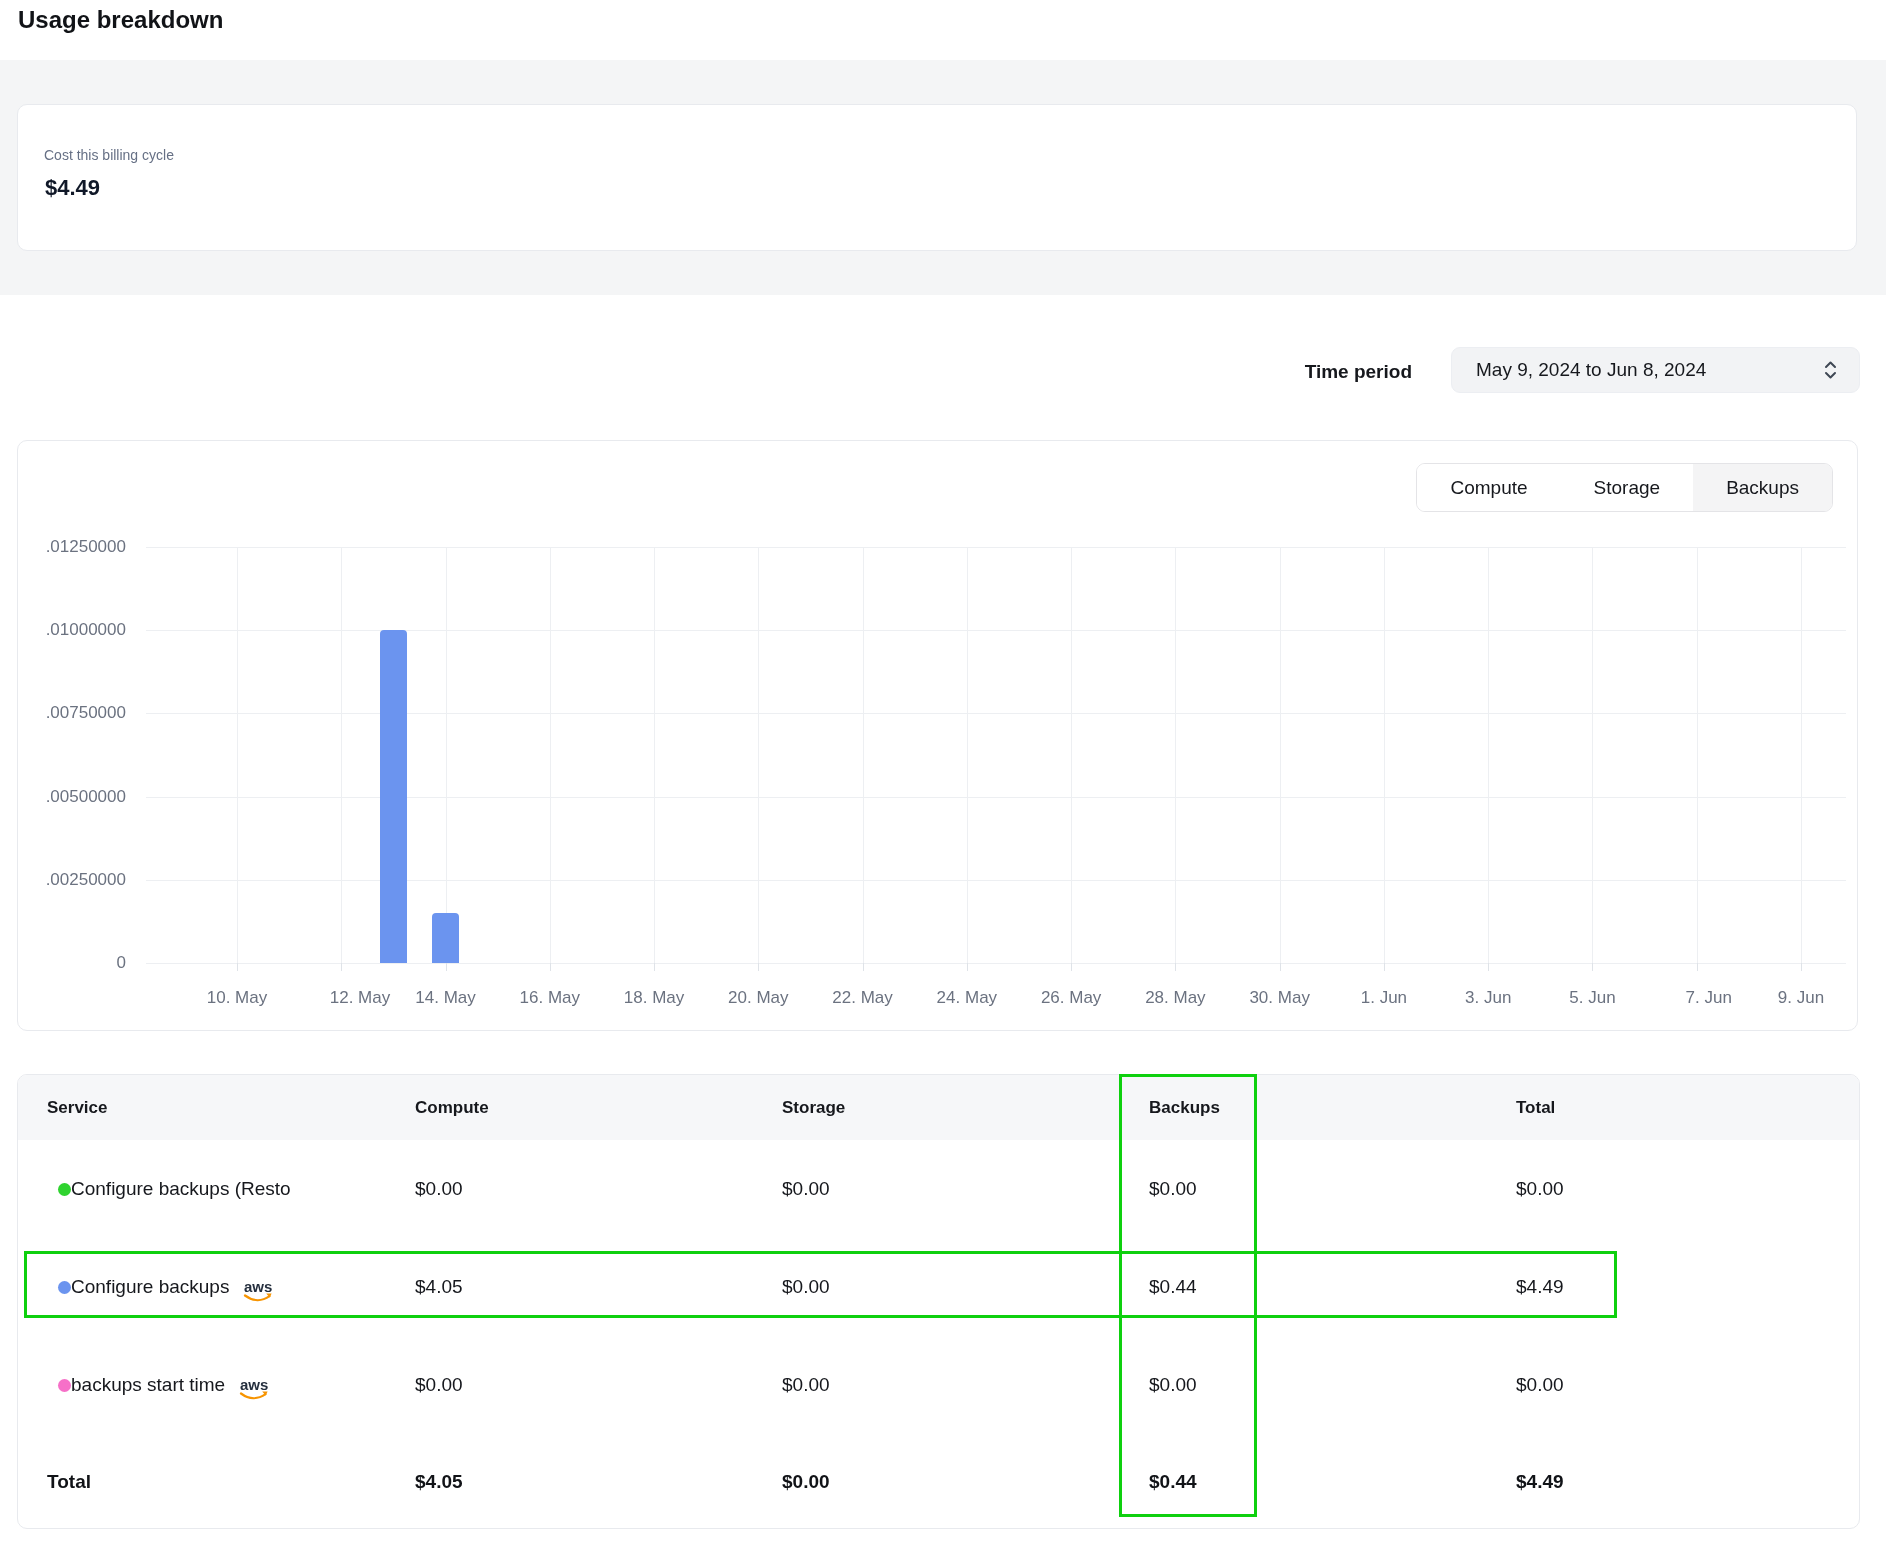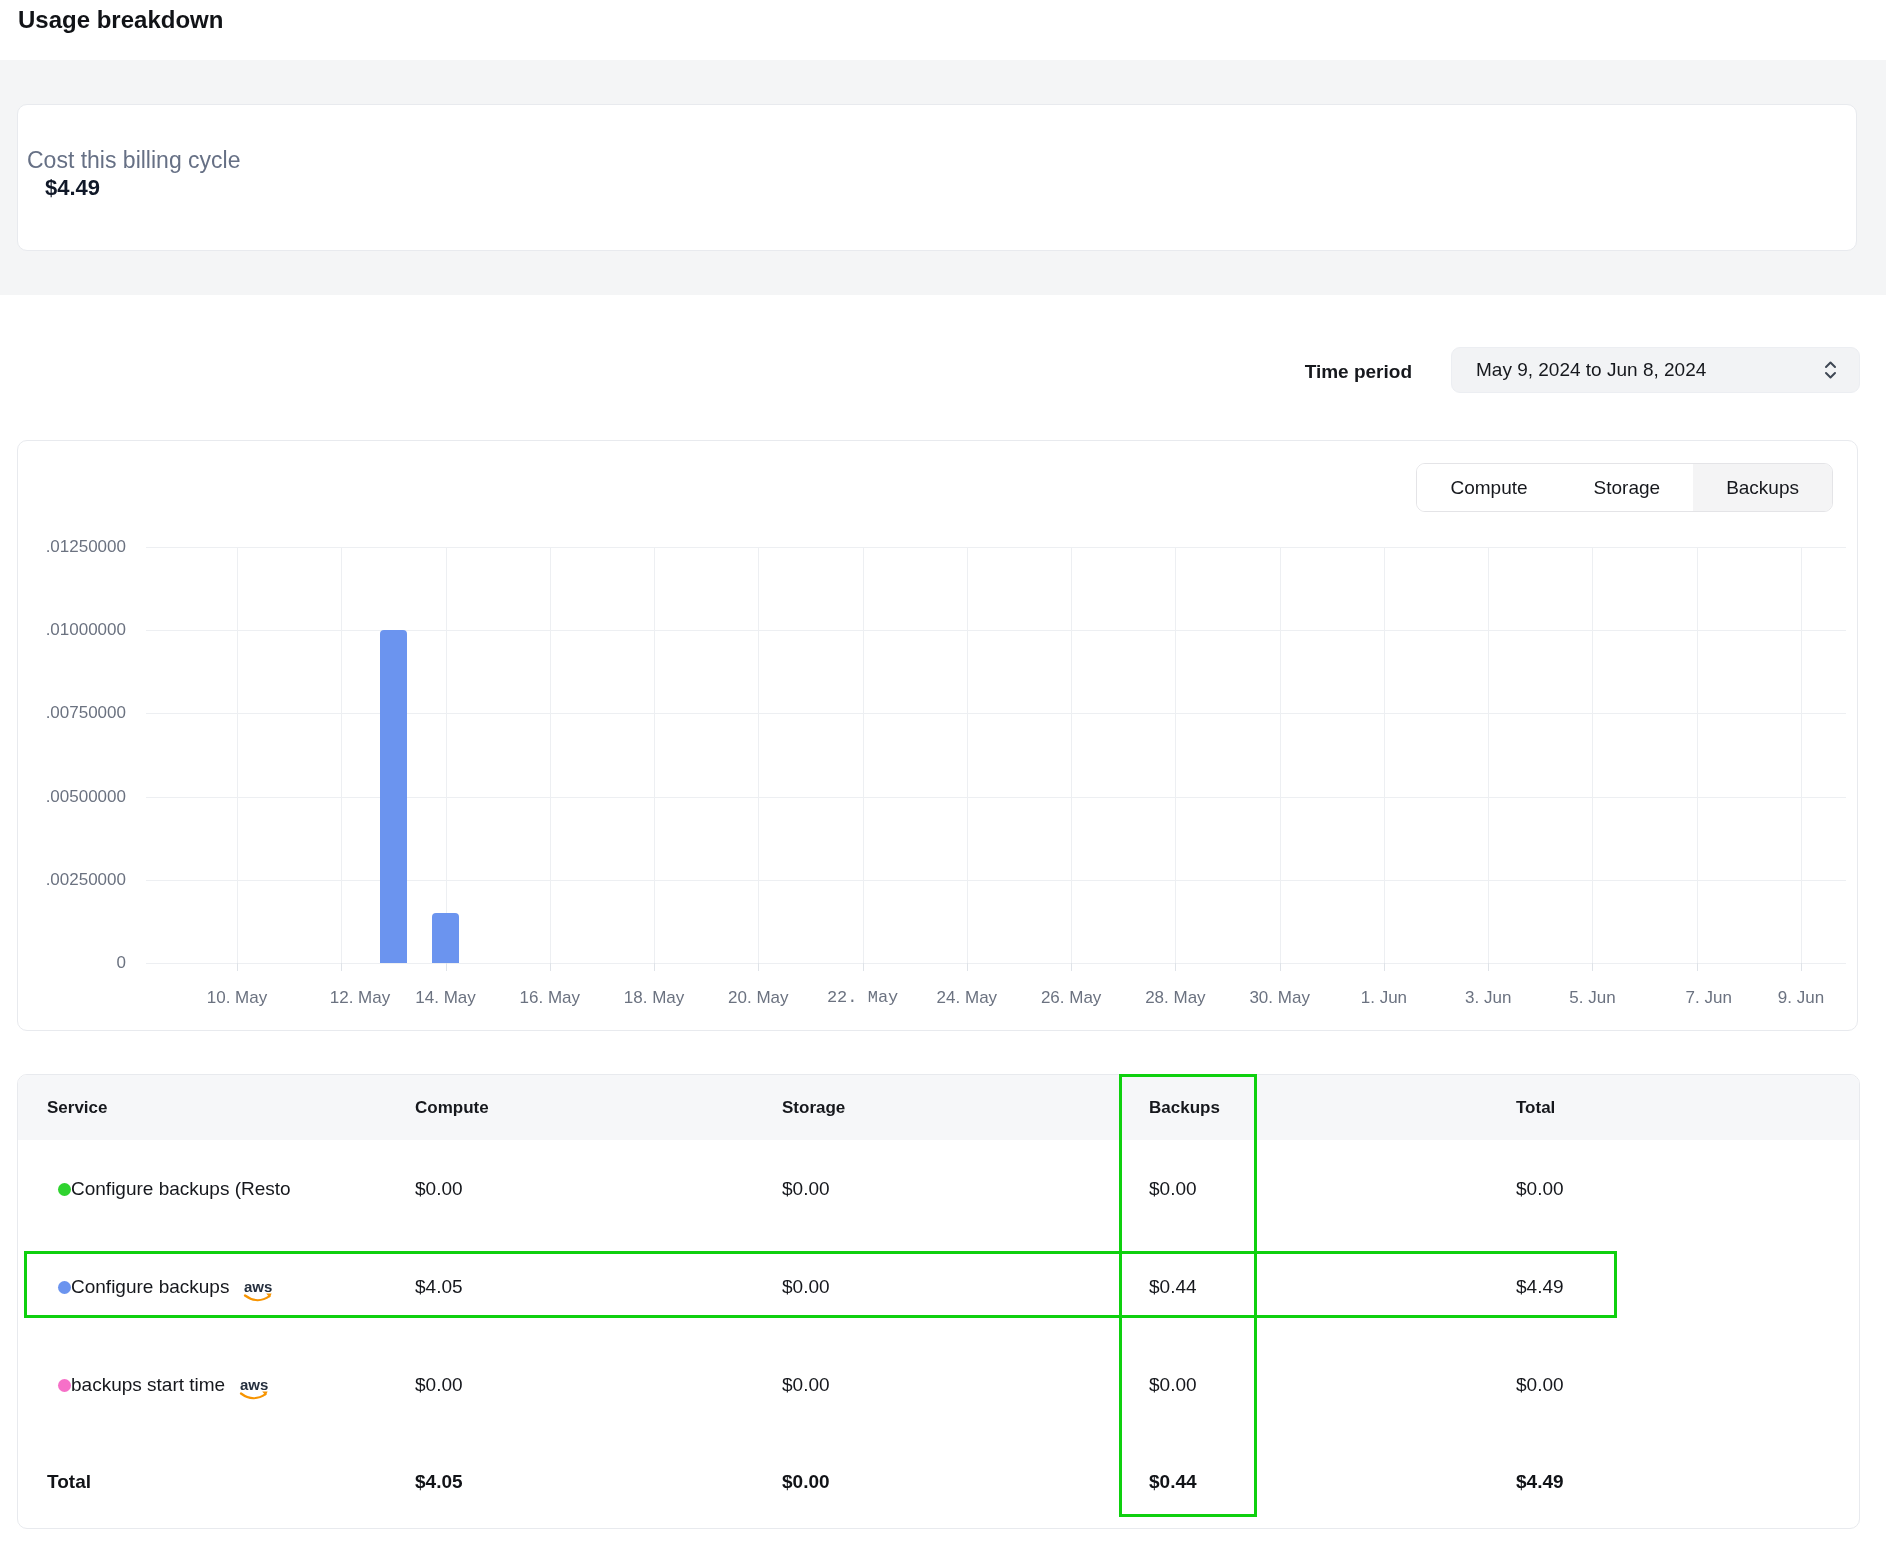--- a/index.html
+++ b/index.html
@@ -7,21 +7,21 @@
   body {
     font-family:"Liberation Sans", sans-serif;
     background:#ffffff; color:#18181b; position:relative; overflow:hidden;
   }
   .page-title { position:absolute; left:18px; top:6px; font-size:24px; font-weight:700; color:#111317; }
 
   
   .gray-band { position:absolute; left:0; top:60px; width:1886px; height:235px; background:#f4f5f6; }
   .cost-card { position:absolute; left:17px; top:44px; width:1840px; height:147px;
     background:#fff; border:1px solid #e8eaee; border-radius:10px; }
-  .cost-label { position:absolute; left:9px; top:42px; font-size:23px; color:#667085; }
+  .cost-label { position:absolute; left:26px; top:42px; font-size:14px; color:#667085; }
   .cost-value { position:absolute; left:27px; top:70px; font-size:22px; font-weight:700; color:#101828; }
 
   
   .tp-label { position:absolute; left:1262px; top:361px; width:150px; text-align:right;
     font-size:19px; font-weight:700; color:#16181d; }
   .tp-select { position:absolute; left:1451px; top:347px; width:409px; height:46px;
     background:#f2f3f5; border:1px solid #eceef2; border-radius:9px;
     display:flex; align-items:center; padding:0 20px 0 24px; cursor:pointer; }
   .tp-select .sel-text { font-size:19px; color:#16181d; flex:1; }
   .tp-select svg { flex:none; }
@@ -119,21 +119,21 @@
       <div class="axis-tick" style="left: 531.8px;"></div>
       <div class="x-label" style="left: 531.8px;">16. May</div>
       <div class="gl-v" style="left: 636.067px;"></div>
       <div class="axis-tick" style="left: 636.067px;"></div>
       <div class="x-label" style="left: 636.067px;">18. May</div>
       <div class="gl-v" style="left: 740.333px;"></div>
       <div class="axis-tick" style="left: 740.333px;"></div>
       <div class="x-label" style="left: 740.333px;">20. May</div>
       <div class="gl-v" style="left: 844.6px;"></div>
       <div class="axis-tick" style="left: 844.6px;"></div>
-      <div class="x-label" style="left: 844.6px; font-family: Liberation Mono, monospace;">22. May</div>
+      <div class="x-label" style="left: 844.6px;">22. May</div>
       <div class="gl-v" style="left: 948.867px;"></div>
       <div class="axis-tick" style="left: 948.867px;"></div>
       <div class="x-label" style="left: 948.867px;">24. May</div>
       <div class="gl-v" style="left: 1053.13px;"></div>
       <div class="axis-tick" style="left: 1053.13px;"></div>
       <div class="x-label" style="left: 1053.13px;">26. May</div>
       <div class="gl-v" style="left: 1157.4px;"></div>
       <div class="axis-tick" style="left: 1157.4px;"></div>
       <div class="x-label" style="left: 1157.4px;">28. May</div>
       <div class="gl-v" style="left: 1261.67px;"></div>

